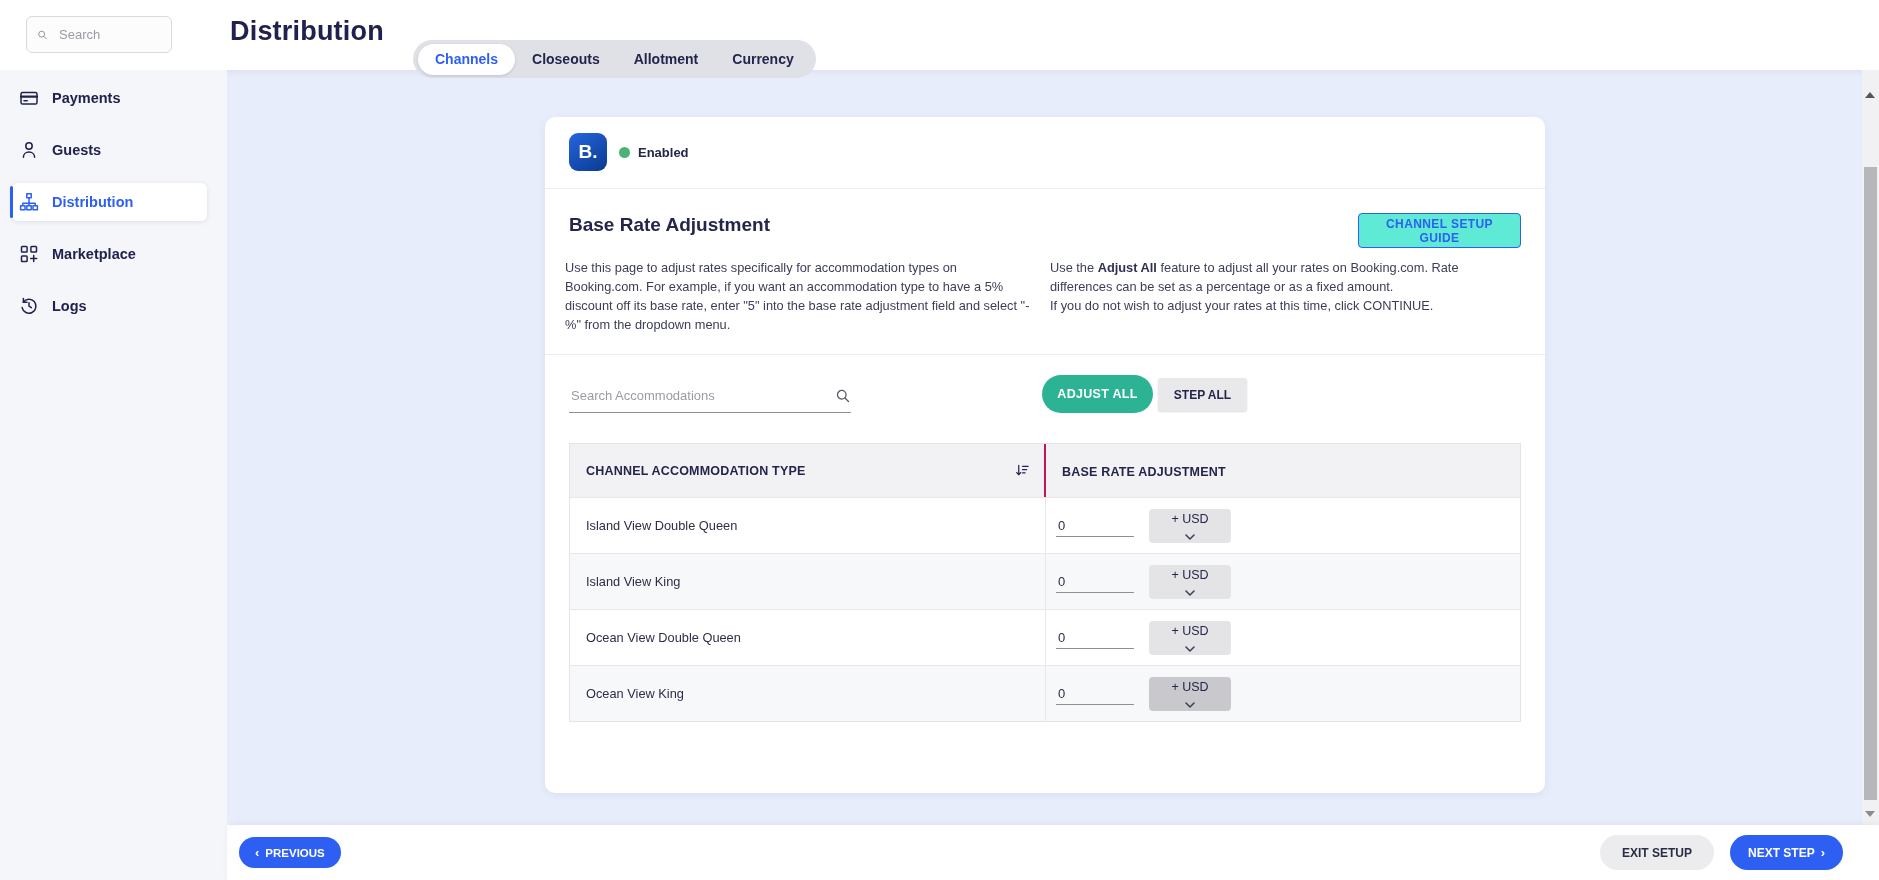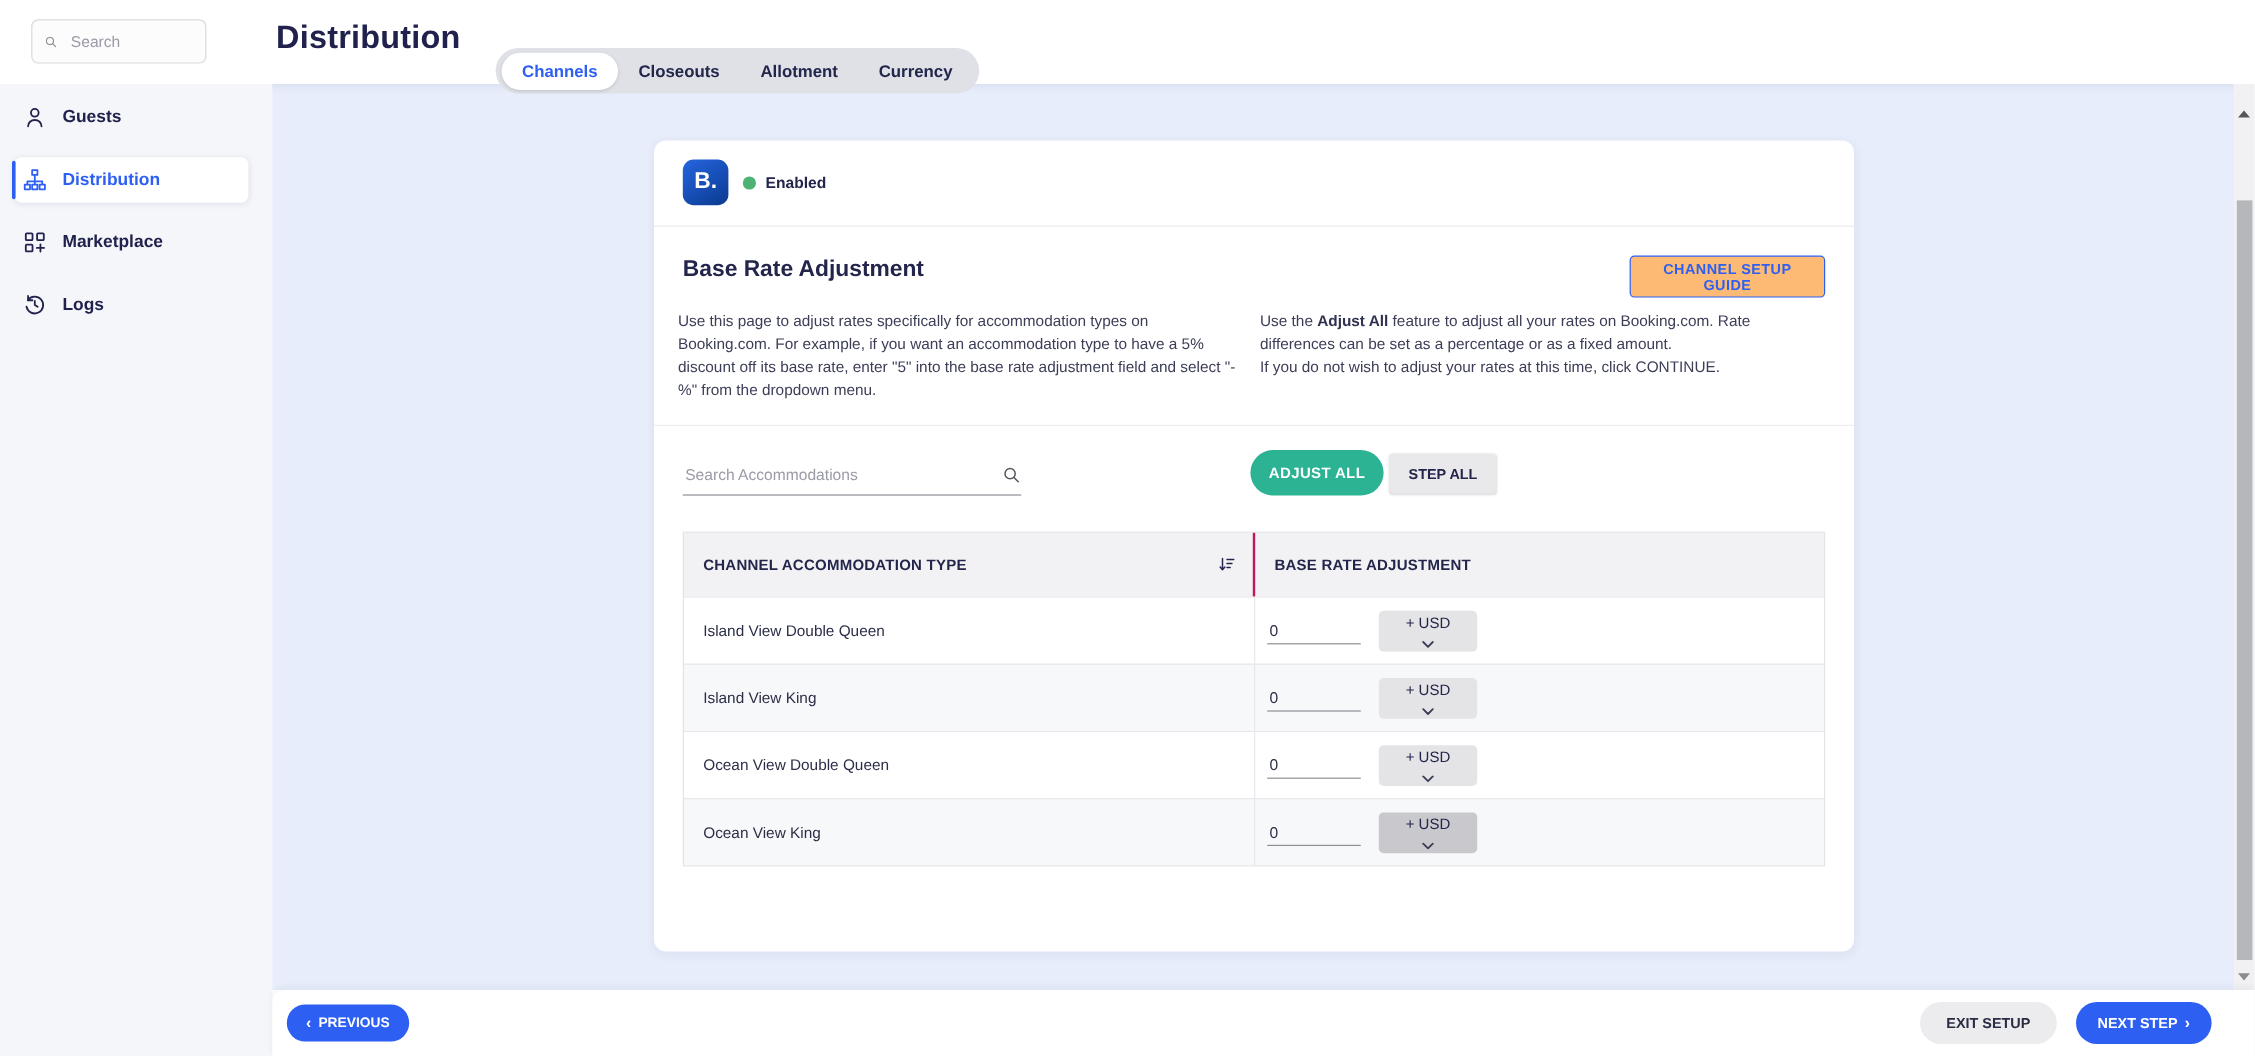--- a/index.html
+++ b/index.html
@@ -36,21 +36,21 @@
   .ch-logo{position:absolute;left:24px;top:16px;width:38px;height:38px;border-radius:9px;
     background:linear-gradient(145deg,#2565e0,#0a3a8f);color:#fff;font-weight:700;font-size:19px;
     display:flex;align-items:center;justify-content:center;}
   .ch-status{position:absolute;left:74px;top:0;height:70px;display:flex;align-items:center;gap:8px;}
   .dot{width:11px;height:11px;border-radius:50%;background:#4db374;}
   .status-label{font-size:13px;font-weight:700;color:#23254b;}
   .divider{position:absolute;left:0;width:100%;height:1px;background:#ececf1;}
   .d1{top:71px;} .d2{top:237px;}
   .section-heading{position:absolute;left:24px;top:97px;font-size:19px;font-weight:600;color:#23254b;}
   .guide-btn{position:absolute;right:24px;top:96px;width:163px;height:35px;border:1px solid #2d5ff2;
-    border-radius:4px;color:#2d5ff2;font-size:12px;font-weight:600;letter-spacing:.4px;background:#fdba74;
+    border-radius:4px;color:#2d5ff2;font-size:12px;font-weight:600;letter-spacing:.4px;background:#5eead4;
     display:flex;align-items:center;justify-content:center;cursor:pointer;font-family:inherit;}
   .desc{position:absolute;top:141px;width:470px;font-size:12.8px;line-height:19px;color:#3c3e57;}
   .desc-left{left:20px;} .desc-right{left:505px;}
   .desc b{color:#2f3150;}
   
   .acc-search{position:absolute;left:24px;top:262px;width:282px;height:33px;border-bottom:1px solid #8f9097;
     display:flex;align-items:center;}
   .acc-search input{flex:1;border:none;outline:none;font-size:13px;color:#3c3e57;background:transparent;font-family:inherit;}
   .adjust-btn{position:absolute;left:497px;top:258px;width:111px;height:38px;border-radius:19px;border:none;
     background:#2cb394;color:#fff;font-weight:700;font-size:12.5px;letter-spacing:.3px;cursor:pointer;
@@ -111,20 +111,28 @@
     <div class="tab active">Channels</div>
     <div class="tab">Closeouts</div>
     <div class="tab">Allotment</div>
     <div class="tab">Currency</div>
   </div>
 </div>
 
 <div class="sidebar">
   <div class="side-item">
     <svg width="20" height="20" viewBox="0 0 20 20" fill="none" stroke="#20224d" stroke-width="1.5" stroke-linecap="round">
+      <rect x="2" y="4.5" width="16" height="11.5" rx="1.6"></rect>
+      <line x1="2" y1="8.6" x2="18" y2="8.6" stroke-width="2.2"></line>
+      <line x1="5" y1="12.8" x2="8.2" y2="12.8"></line>
+    </svg>
+    <span>Payments</span>
+  </div>
+  <div class="side-item">
+    <svg width="20" height="20" viewBox="0 0 20 20" fill="none" stroke="#20224d" stroke-width="1.5" stroke-linecap="round">
       <circle cx="10" cy="6" r="3.2"></circle>
       <path d="M4.4 17.2c0-3.1 2.5-5.2 5.6-5.2s5.6 2.1 5.6 5.2"></path>
     </svg>
     <span>Guests</span>
   </div>
   <div class="side-item active">
     <svg width="20" height="20" viewBox="0 0 20 20" fill="none" stroke="#2d5ff2" stroke-width="1.5" stroke-linejoin="round">
       <rect x="7.8" y="1.8" width="4.4" height="4"></rect>
       <rect x="1.6" y="13.8" width="4.4" height="4"></rect>
       <rect x="7.8" y="13.8" width="4.4" height="4"></rect>

